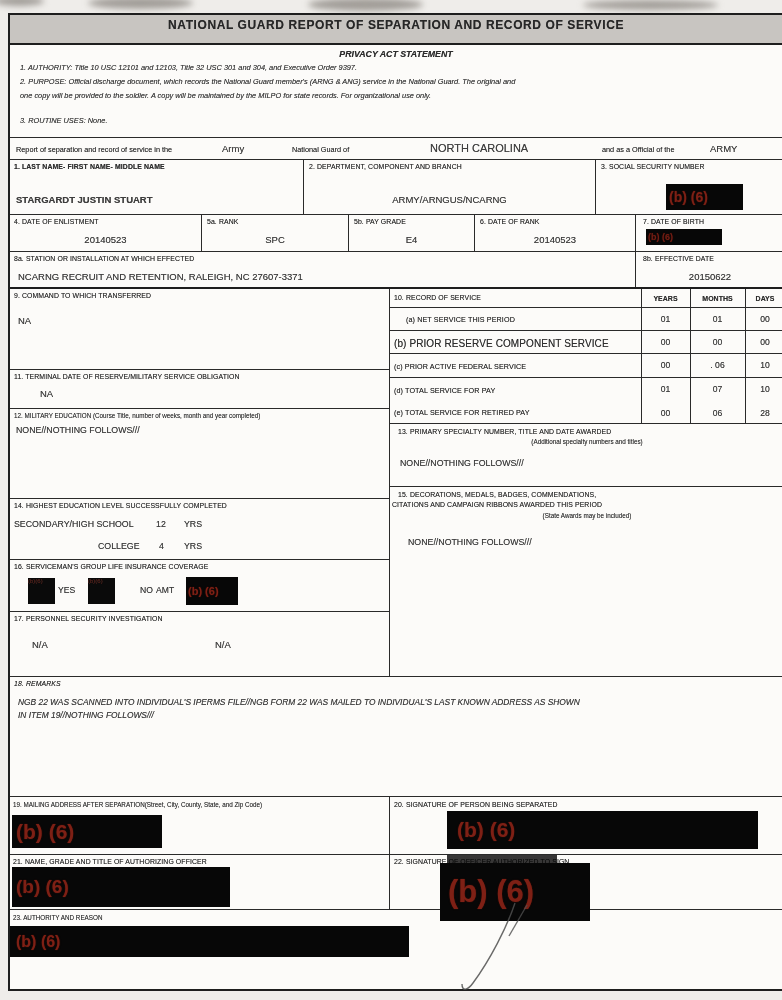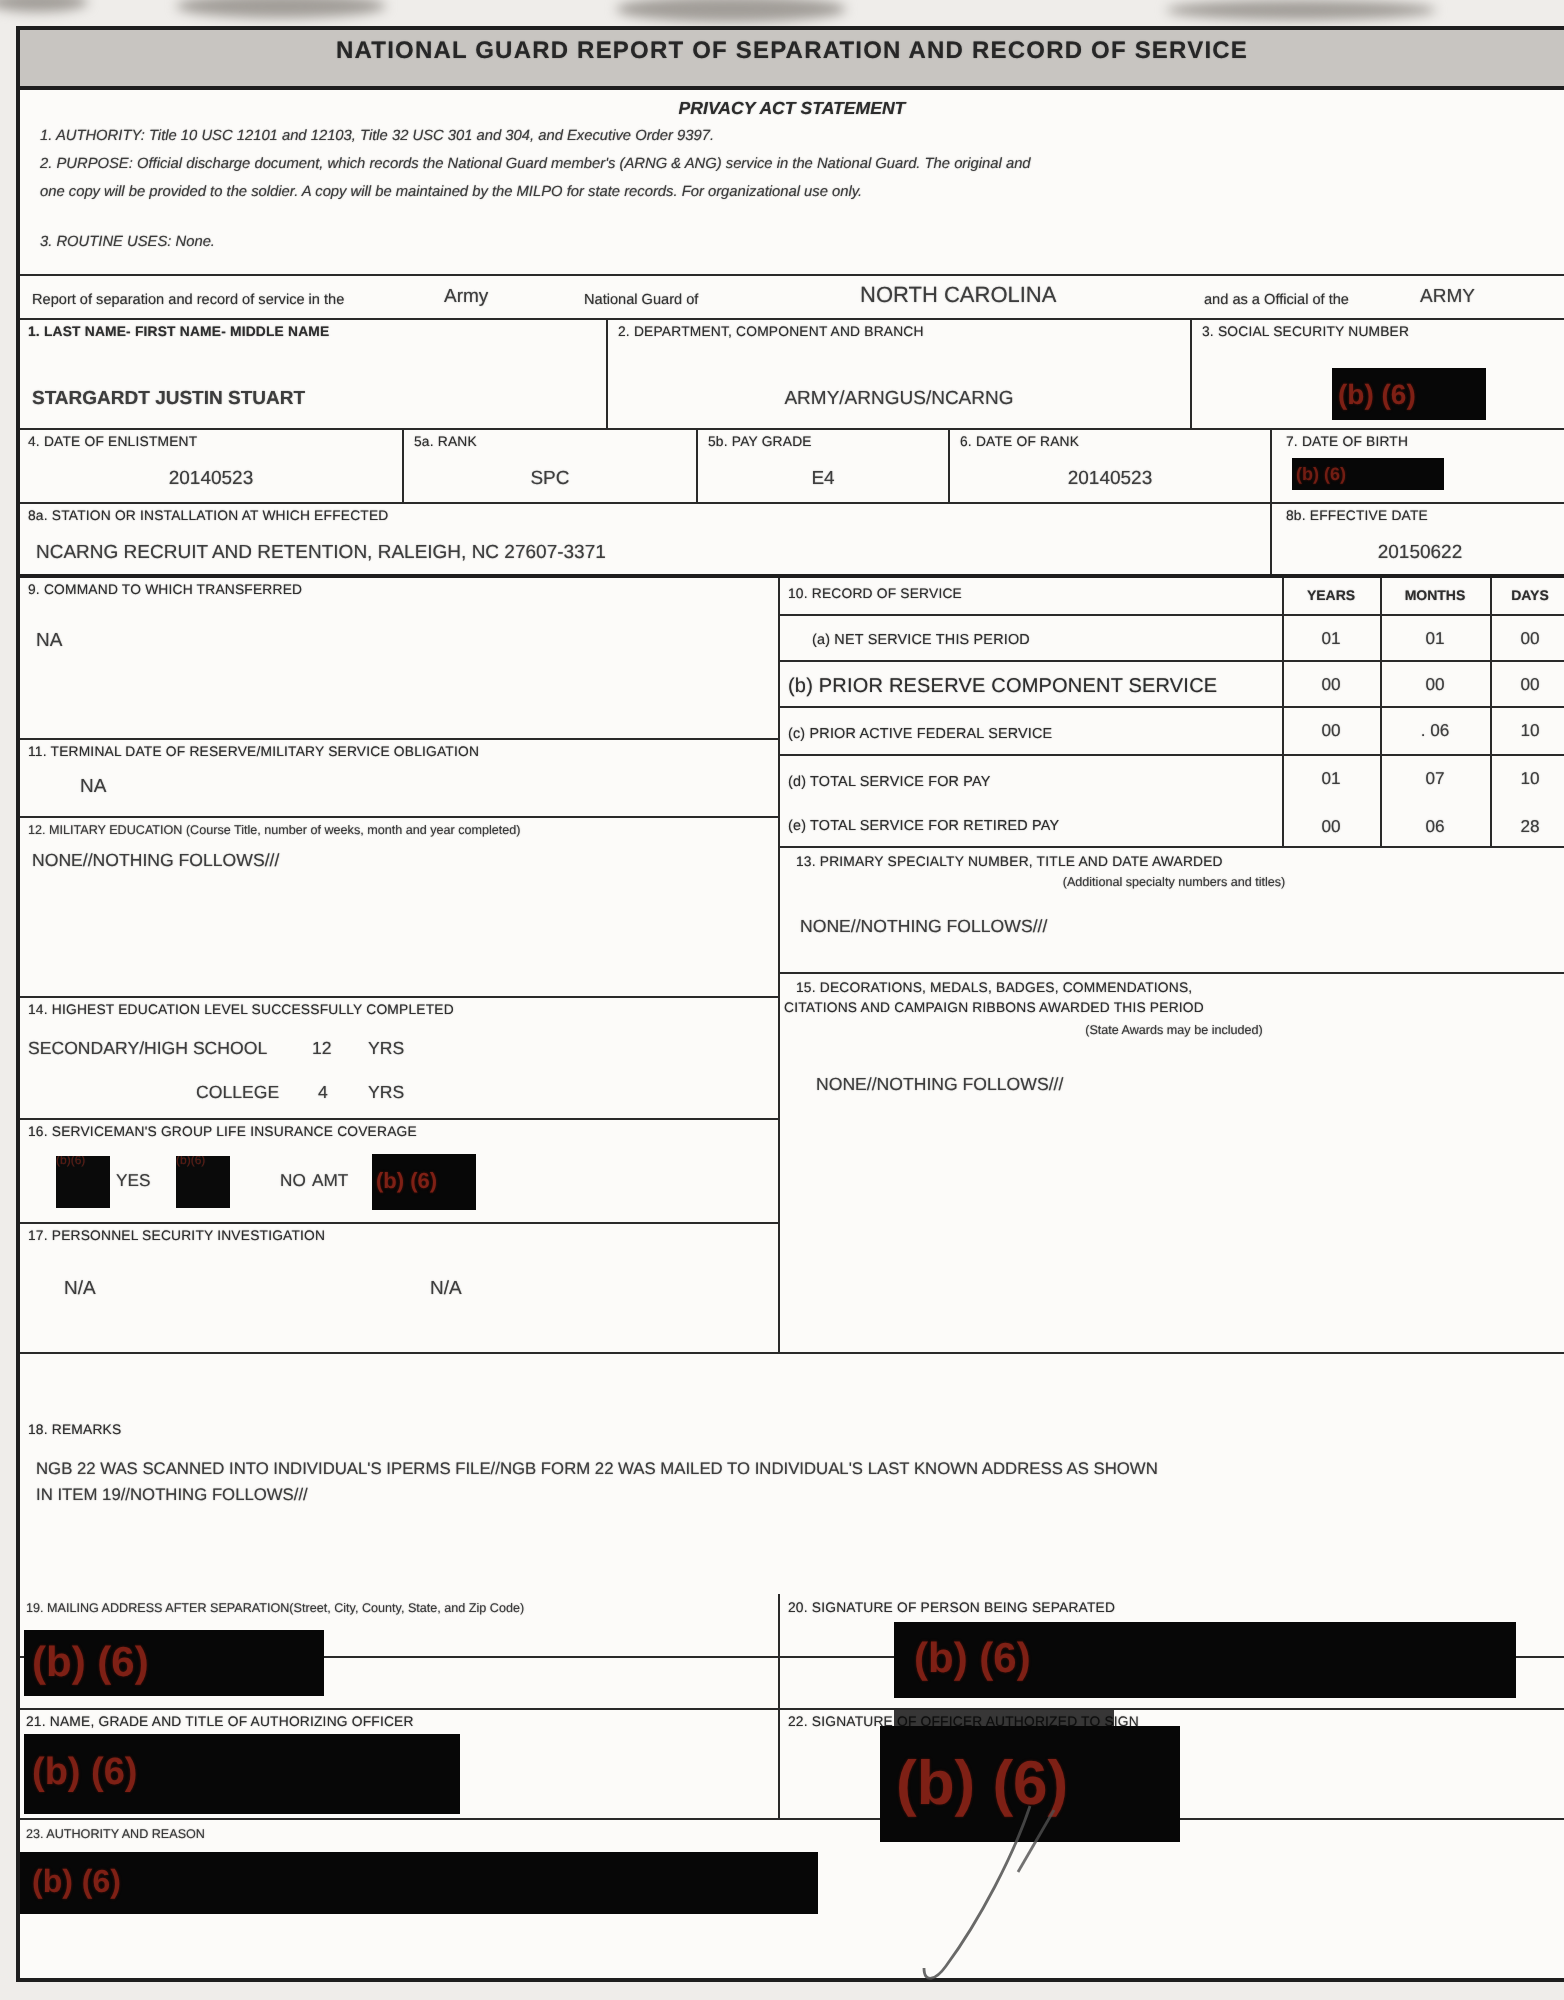--- a/index.html
+++ b/index.html
@@ -216,21 +216,21 @@
 
         <div class="abs" style="left:0;top:198px;width:100%;height:190px;">
           <div class="abs lbl" style="left:8px;top:4px;">15. DECORATIONS, MEDALS, BADGES, COMMENDATIONS,</div>
           <div class="abs lbl" style="left:2px;top:14px;">CITATIONS AND CAMPAIGN RIBBONS AWARDED THIS PERIOD</div>
           <div class="abs lbl-sm ctr" style="left:0;top:25px;">(State Awards may be included)</div>
           <div class="abs val" style="left:18px;top:50px;font-size:8.8px;">NONE//NOTHING FOLLOWS///</div>
         </div>
       </div>
     </div>
 
-    <div class="abs bb" style="left:0;top:694px;width:100%;height:120px;">
+    <div class="abs bb" style="left:0;top:662px;width:100%;height:120px;font-style:italic;">
       <div class="abs lbl" style="left:4px;top:3px;">18. REMARKS</div>
       <div class="abs" style="left:8px;top:20px;font-size:8.4px;color:#3d3d3d;white-space:nowrap;">NGB 22 WAS SCANNED INTO INDIVIDUAL'S IPERMS FILE//NGB FORM 22 WAS MAILED TO INDIVIDUAL'S LAST KNOWN ADDRESS AS SHOWN</div>
       <div class="abs" style="left:8px;top:33px;font-size:8.4px;color:#3d3d3d;white-space:nowrap;">IN ITEM 19//NOTHING FOLLOWS///</div>
     </div>
 
     <div class="abs bb" style="left:0;top:782px;width:100%;height:58px;">
       <div class="abs br" style="left:0;top:0;width:380px;height:100%;">
         <div class="abs lbl-sm" style="left:3px;top:4px;">19. MAILING ADDRESS AFTER SEPARATION(Street, City, County, State,  and Zip Code)</div>
         <div class="redact" style="left:2px;top:18px;width:150px;height:33px;">
           <span class="redtxt" style="font-size:21px;padding-left:4px;">(b) (6)</span>

